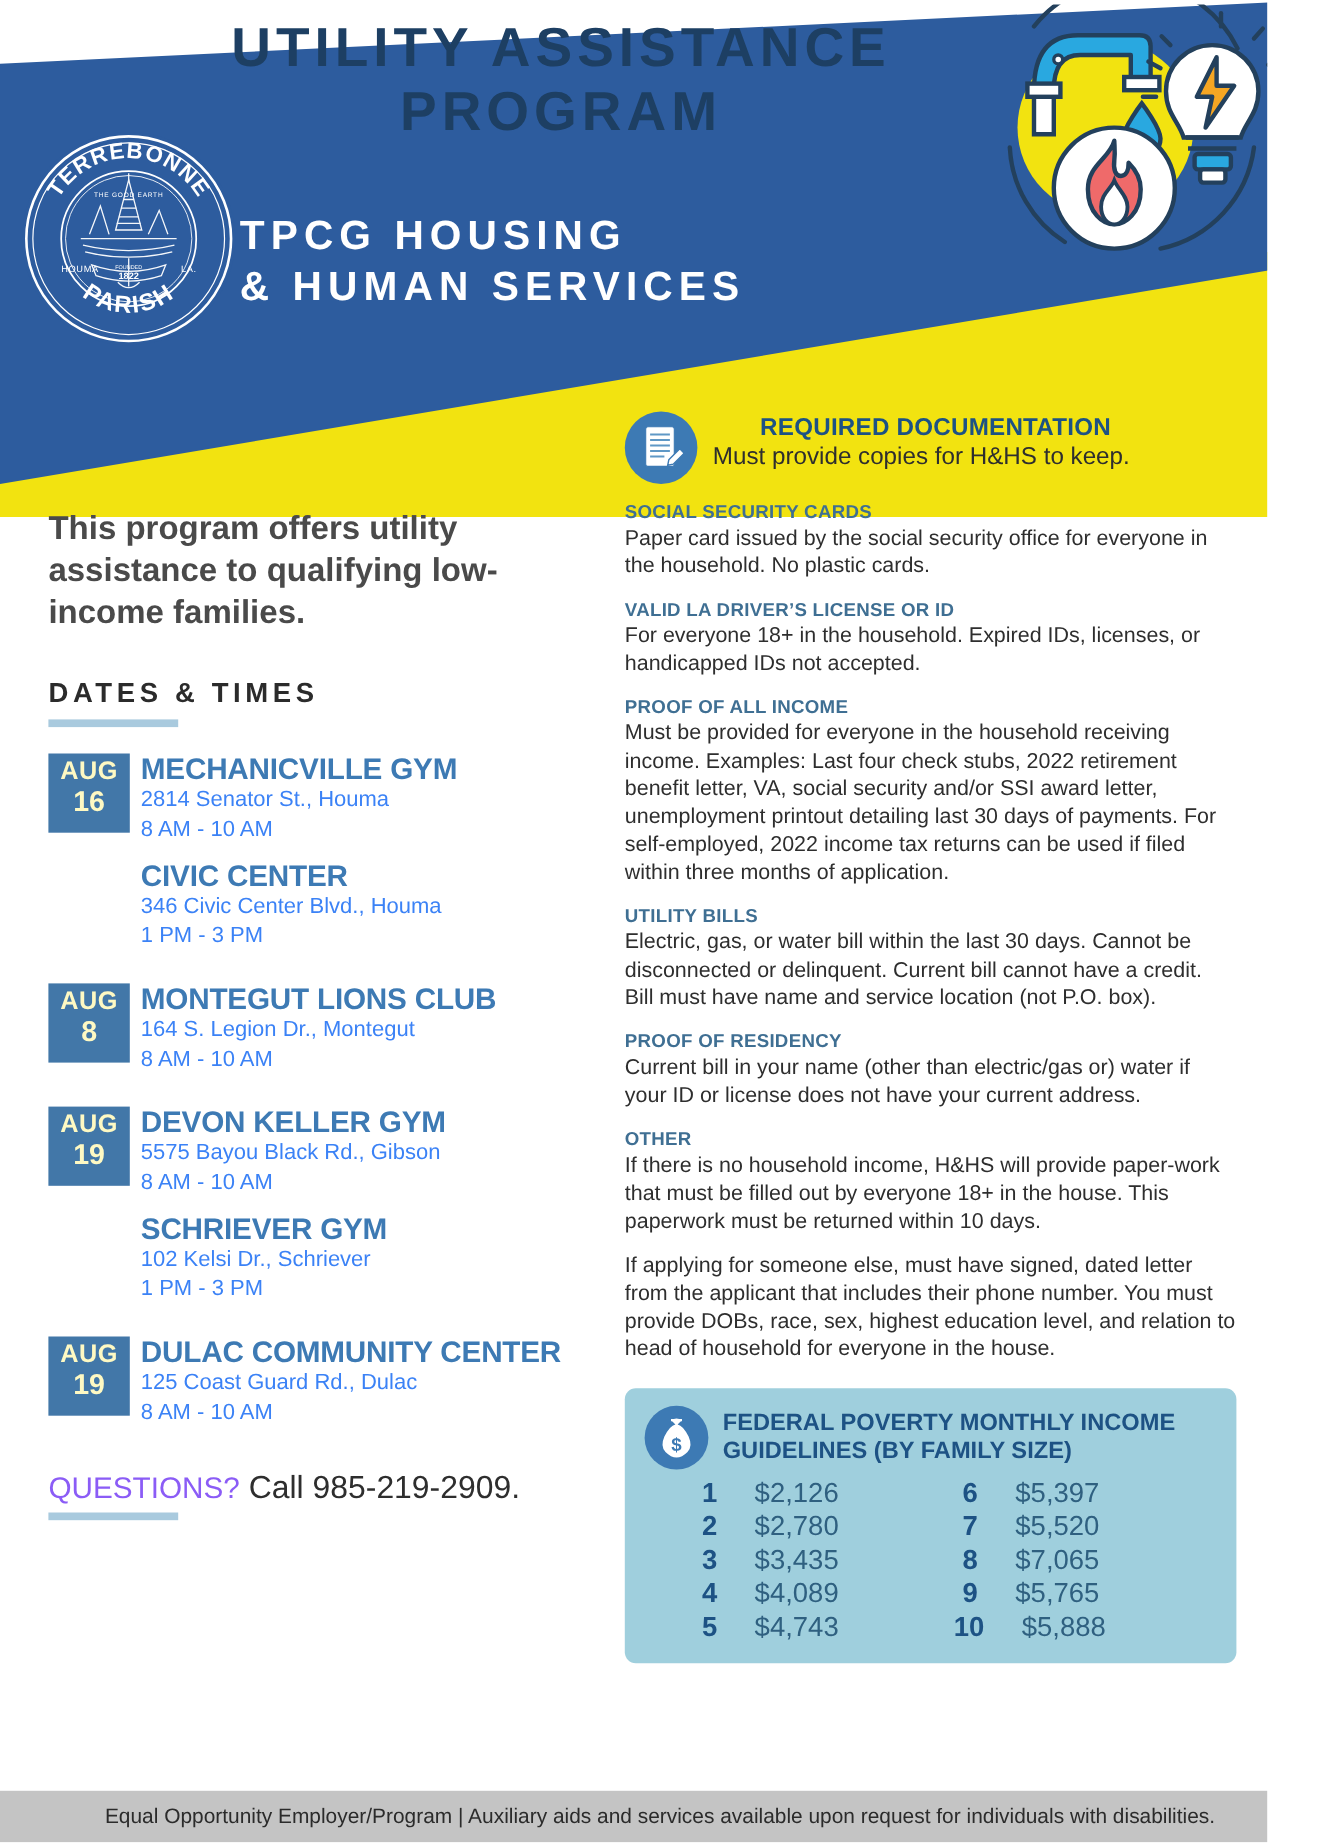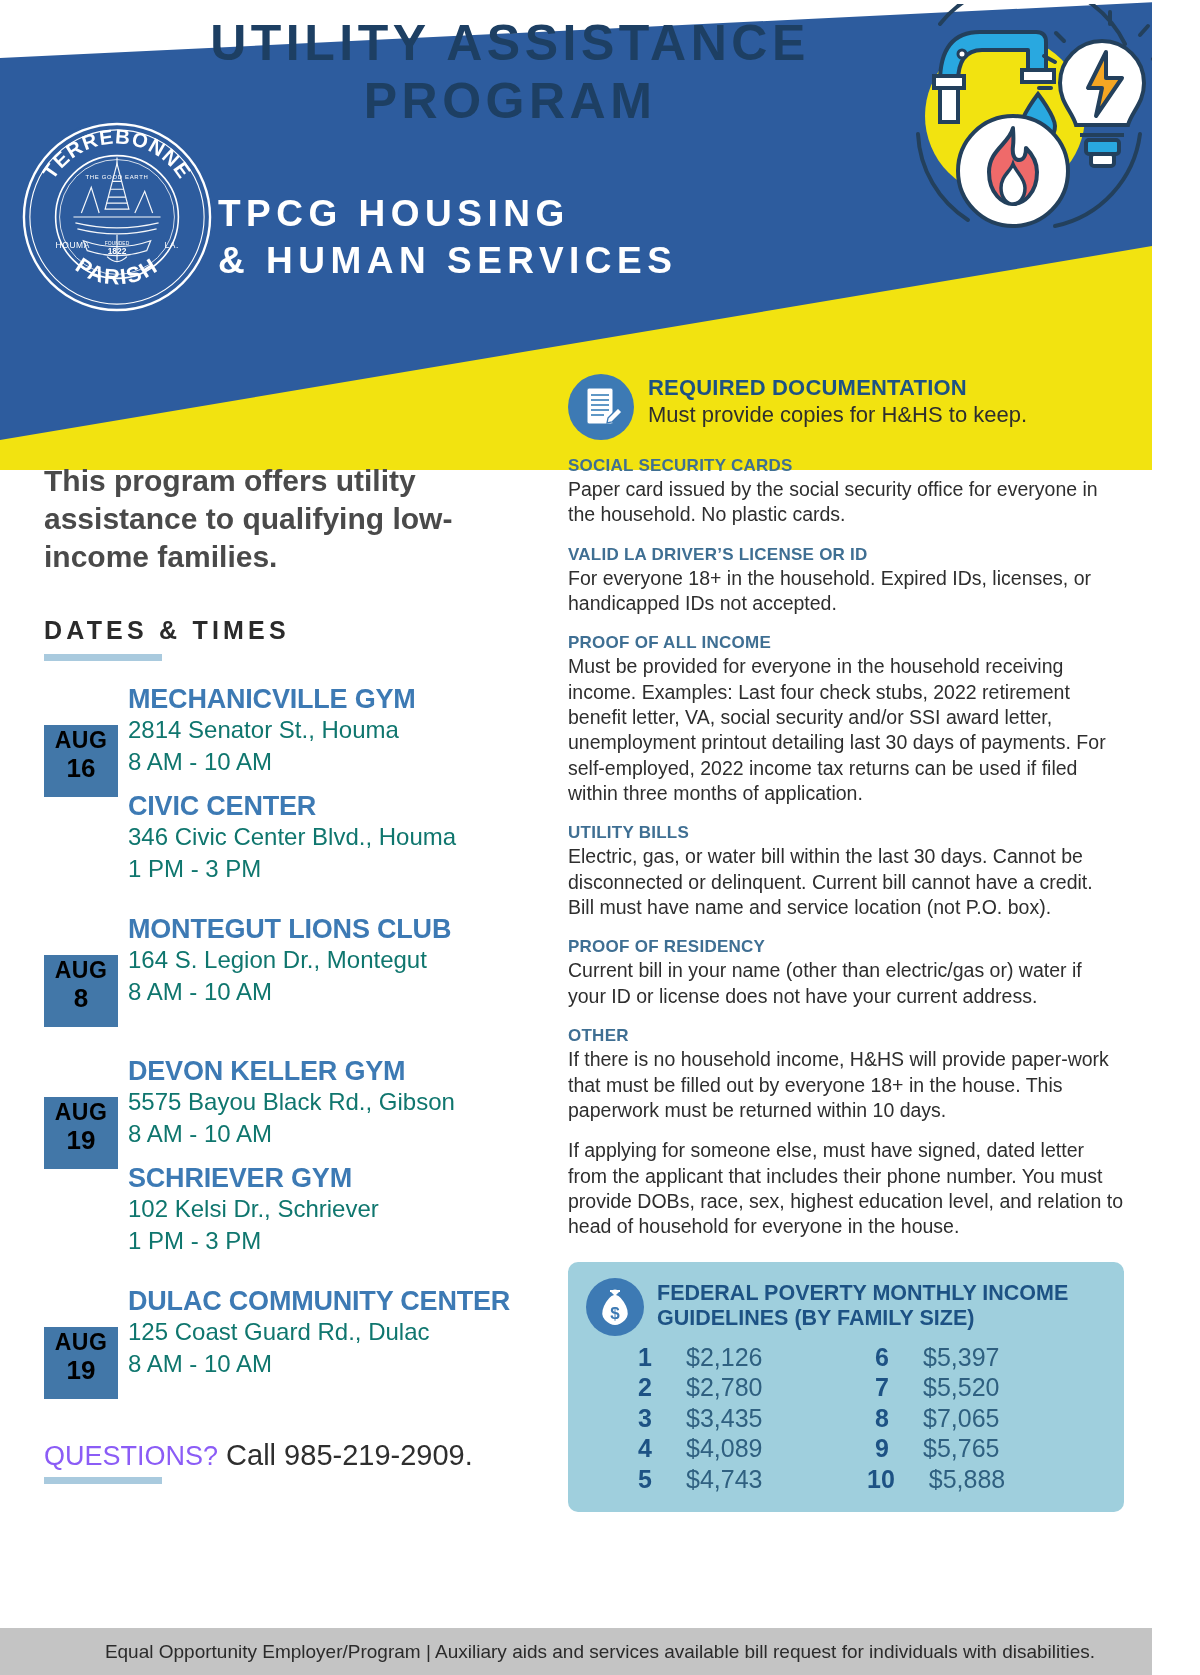--- a/index.html
+++ b/index.html
@@ -93,42 +93,41 @@
   .event {
     display: flex;
     align-items: flex-start;
     margin-bottom: 6px;
   }
   .event.spaced { margin-top: 30px; }
   .datebox {
     flex: 0 0 74px;
     width: 74px; height: 72px;
     background: #4277a8;
-    color: #000000;
+    color: #fef9c3;
     text-align: center;
     margin-right: 10px;
     padding-top: 4px;
-    margin-top: 40px;
   }
   .datebox .mon {
     font-size: 23px; font-weight: bold; line-height: 1.0; letter-spacing: 0.5px;
   }
   .datebox .day {
     font-size: 26px; font-weight: bold; line-height: 1.25;
   }
   .ev-body { flex: 1 1 auto; padding-top: 0px; }
   .ev-name {
     color: #3d7ab4;
     font-size: 27px; font-weight: bold; line-height: 1.08;
     text-transform: uppercase;
     letter-spacing: -0.2px;
   }
   .ev-line {
-    color: #0f766e;
-    font-size: 24px; line-height: 1.33;
+    color: #3b82f6;
+    font-size: 20px; line-height: 1.33;
   }
   .sub-event { margin-top: 14px; }
 
   .questions {
     margin-top: 40px;
   }
   .q-strong {
     color: #8b5cf6; font-size: 27px; font-weight: normal;
   }
   .q-rest {
@@ -147,21 +146,21 @@
     display: flex; align-items: flex-start; margin-bottom: 16px;
   }
   .rd-icon {
     flex: 0 0 66px; width: 66px; height: 66px;
     border-radius: 50%; background: #3d7ab4;
     position: relative; margin-right: 14px; margin-top: 2px;
   }
   .rd-head-text { flex: 1 1 auto; padding-top: 4px; }
   .rd-title {
     color: #1d5284; font-size: 22px; font-weight: bold; letter-spacing: 0.2px;
-    text-transform: uppercase; line-height: 1.1;
+    text-transform: uppercase; line-height: 1.1; margin-left: 43px;
   }
   .rd-sub {
     color: #2e2e2e; font-size: 22px; line-height: 1.2; margin-top: 2px;
   }
 
   .doc-block { margin-bottom: 17px; }
   .doc-label {
     color: #3f6f93; font-size: 17px; font-weight: bold;
     text-transform: uppercase; letter-spacing: 0.25px;
     margin-bottom: 1px;
@@ -495,16 +494,16 @@
           <div class="fpl-row">
             <div class="fpl-n">10</div>
             <div class="fpl-v">$5,888</div>
           </div>
         </div>
       </div>
     </div>
   </div>
 
   <div class="footer">
-    <div class="footer-text">Equal Opportunity Employer/Program | Auxiliary aids and services available bill request for individuals with disabilities.</div>
+    <div class="footer-text">Equal Opportunity Employer/Program | Auxiliary aids and services available upon request for individuals with disabilities.</div>
   </div>
 
 </div>
 
 </body></html>

